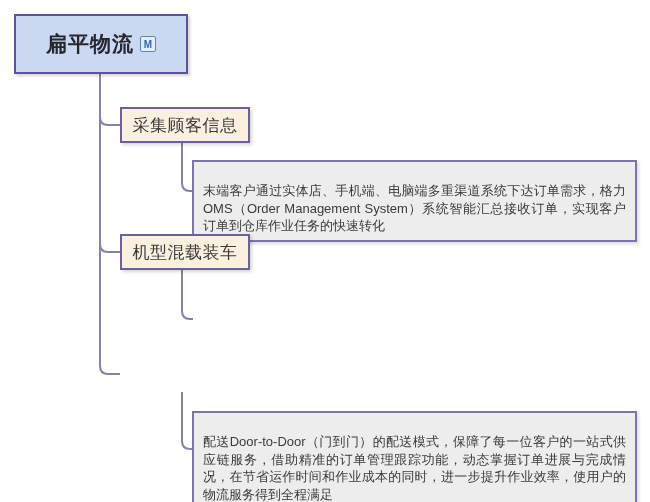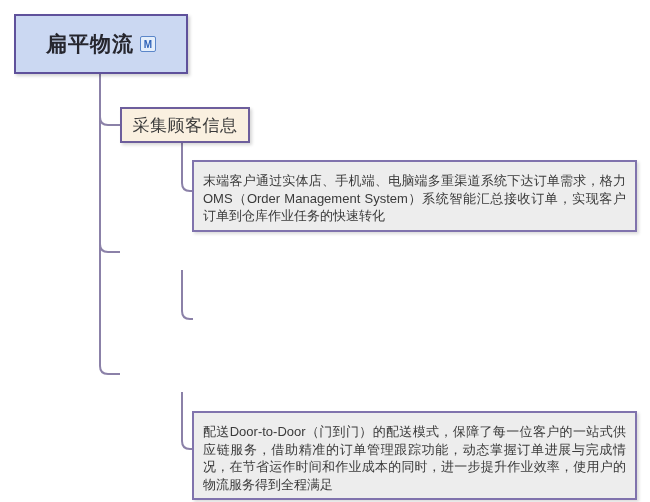--- a/index.html
+++ b/index.html
@@ -75,21 +75,21 @@
     white-space:nowrap;
   }
   .detail-node{
     left:192px;width:445px;
     background:var(--detail-fill);
     border:2px solid var(--detail-border);
     box-shadow:2px 2px 3px rgba(0,0,0,0.14);
     color:var(--detail-text);
     font-size:13px;
     line-height:17.5px;
-    padding:10px 9px 5px 9px;
+    padding:20px 9px 5px 9px;
     text-align:justify;
     display:block;
   }
   .branch-1{top:107px;}
   .branch-2{top:234px;}
   .branch-3{top:356px;}
   .detail-1{top:160px;min-height:62px;}
   .detail-2{top:288px;min-height:62px;}
   .detail-3{top:411px;min-height:76px;}
 </style>
@@ -112,18 +112,21 @@
   </div>
 
   <div class="node root-node">
     <span>扁平物流</span>
     <span class="badge">M</span>
   </div>
   <div class="node detail-node detail-1">
     <span>末端客户通过实体店、手机端、电脑端多重渠道系统下达订单需求，格力OMS（Order Management System）系统智能汇总接收订单，实现客户订单到仓库作业任务的快速转化</span>
   </div>
 
+  <div class="node branch-node branch-2">
+    <span>机型混载装车</span>
+  </div>
 
   <div class="node detail-node detail-3">
     <span>配送Door-to-Door（门到门）的配送模式，保障了每一位客户的一站式供应链服务，借助精准的订单管理跟踪功能，动态掌握订单进展与完成情况，在节省运作时间和作业成本的同时，进一步提升作业效率，使用户的物流服务得到全程满足</span>
   </div>
 
 </div>
 
 </body></html>

